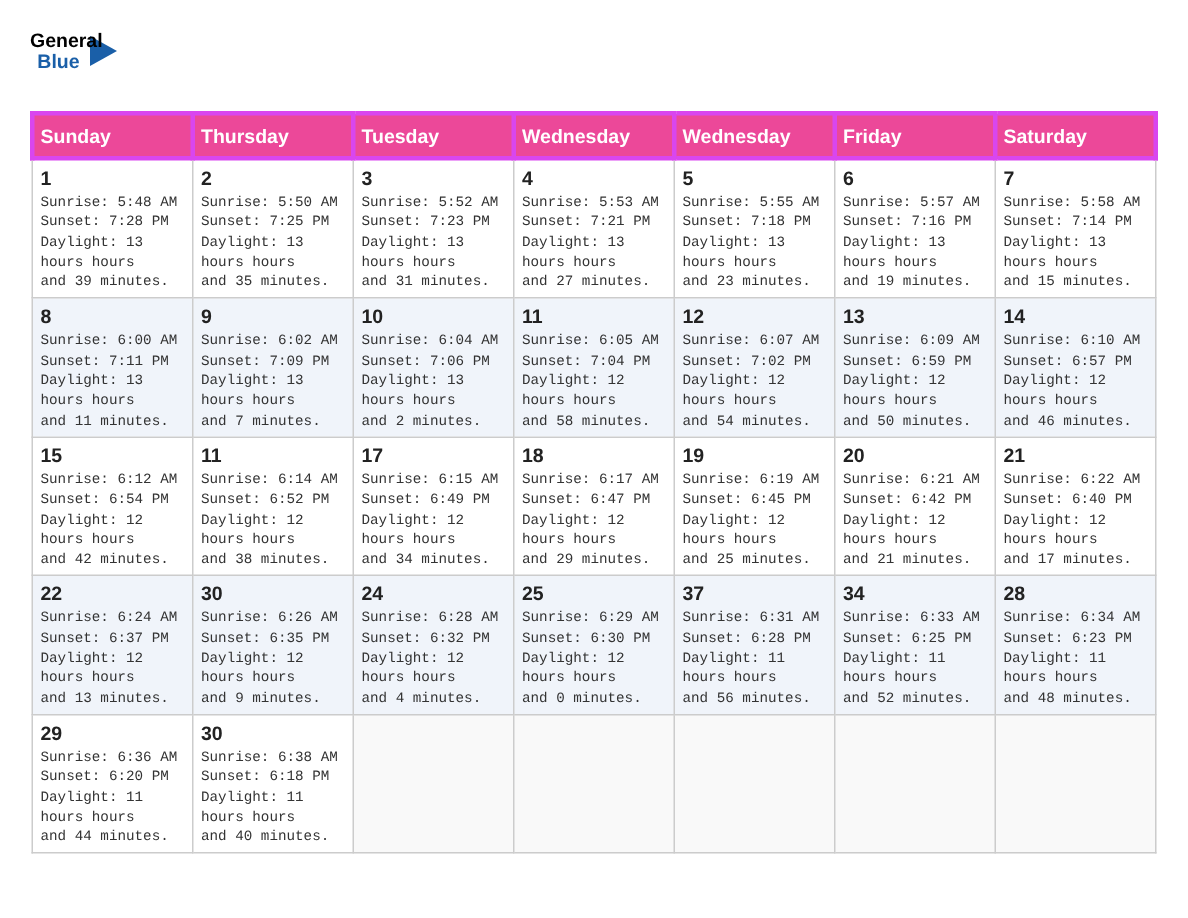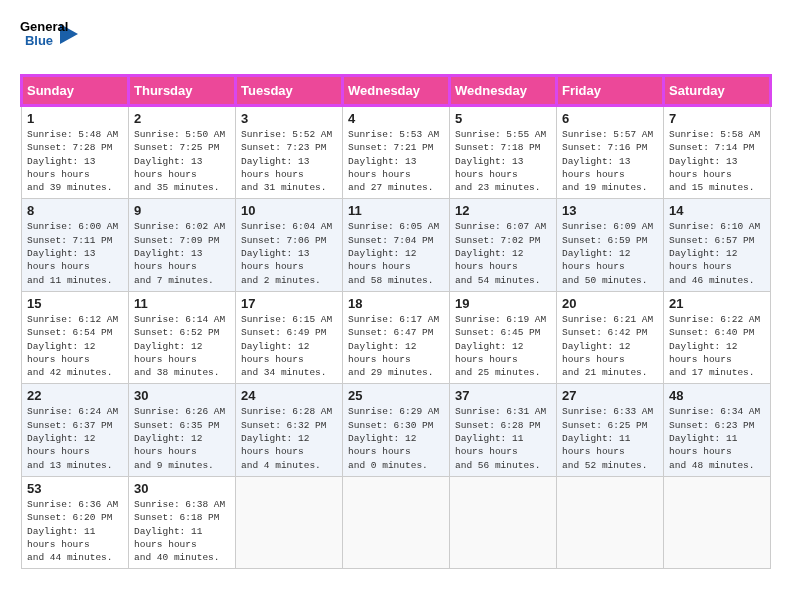--- a/index.html
+++ b/index.html
@@ -221,31 +221,31 @@
         </td>
         <td>
           <span class="day-num">25</span>
           <div class="day-info">Sunrise: 6:29 AM<br>Sunset: 6:30 PM<br>Daylight: 12 hours hours<br>and 0 minutes.</div>
         </td>
         <td>
           <span class="day-num">37</span>
           <div class="day-info">Sunrise: 6:31 AM<br>Sunset: 6:28 PM<br>Daylight: 11 hours hours<br>and 56 minutes.</div>
         </td>
         <td>
-          <span class="day-num">27</span>
+          <span class="day-num">34</span>
           <div class="day-info">Sunrise: 6:33 AM<br>Sunset: 6:25 PM<br>Daylight: 11 hours hours<br>and 52 minutes.</div>
         </td>
         <td>
-          <span class="day-num">48</span>
+          <span class="day-num">28</span>
           <div class="day-info">Sunrise: 6:34 AM<br>Sunset: 6:23 PM<br>Daylight: 11 hours hours<br>and 48 minutes.</div>
         </td>
       </tr>
       <tr class="week-row">
         <td>
-          <span class="day-num">53</span>
+          <span class="day-num">29</span>
           <div class="day-info">Sunrise: 6:36 AM<br>Sunset: 6:20 PM<br>Daylight: 11 hours hours<br>and 44 minutes.</div>
         </td>
         <td>
           <span class="day-num">30</span>
           <div class="day-info">Sunrise: 6:38 AM<br>Sunset: 6:18 PM<br>Daylight: 11 hours hours<br>and 40 minutes.</div>
         </td>
         <td class="empty-cell"></td>
         <td class="empty-cell"></td>
         <td class="empty-cell"></td>
         <td class="empty-cell"></td>

